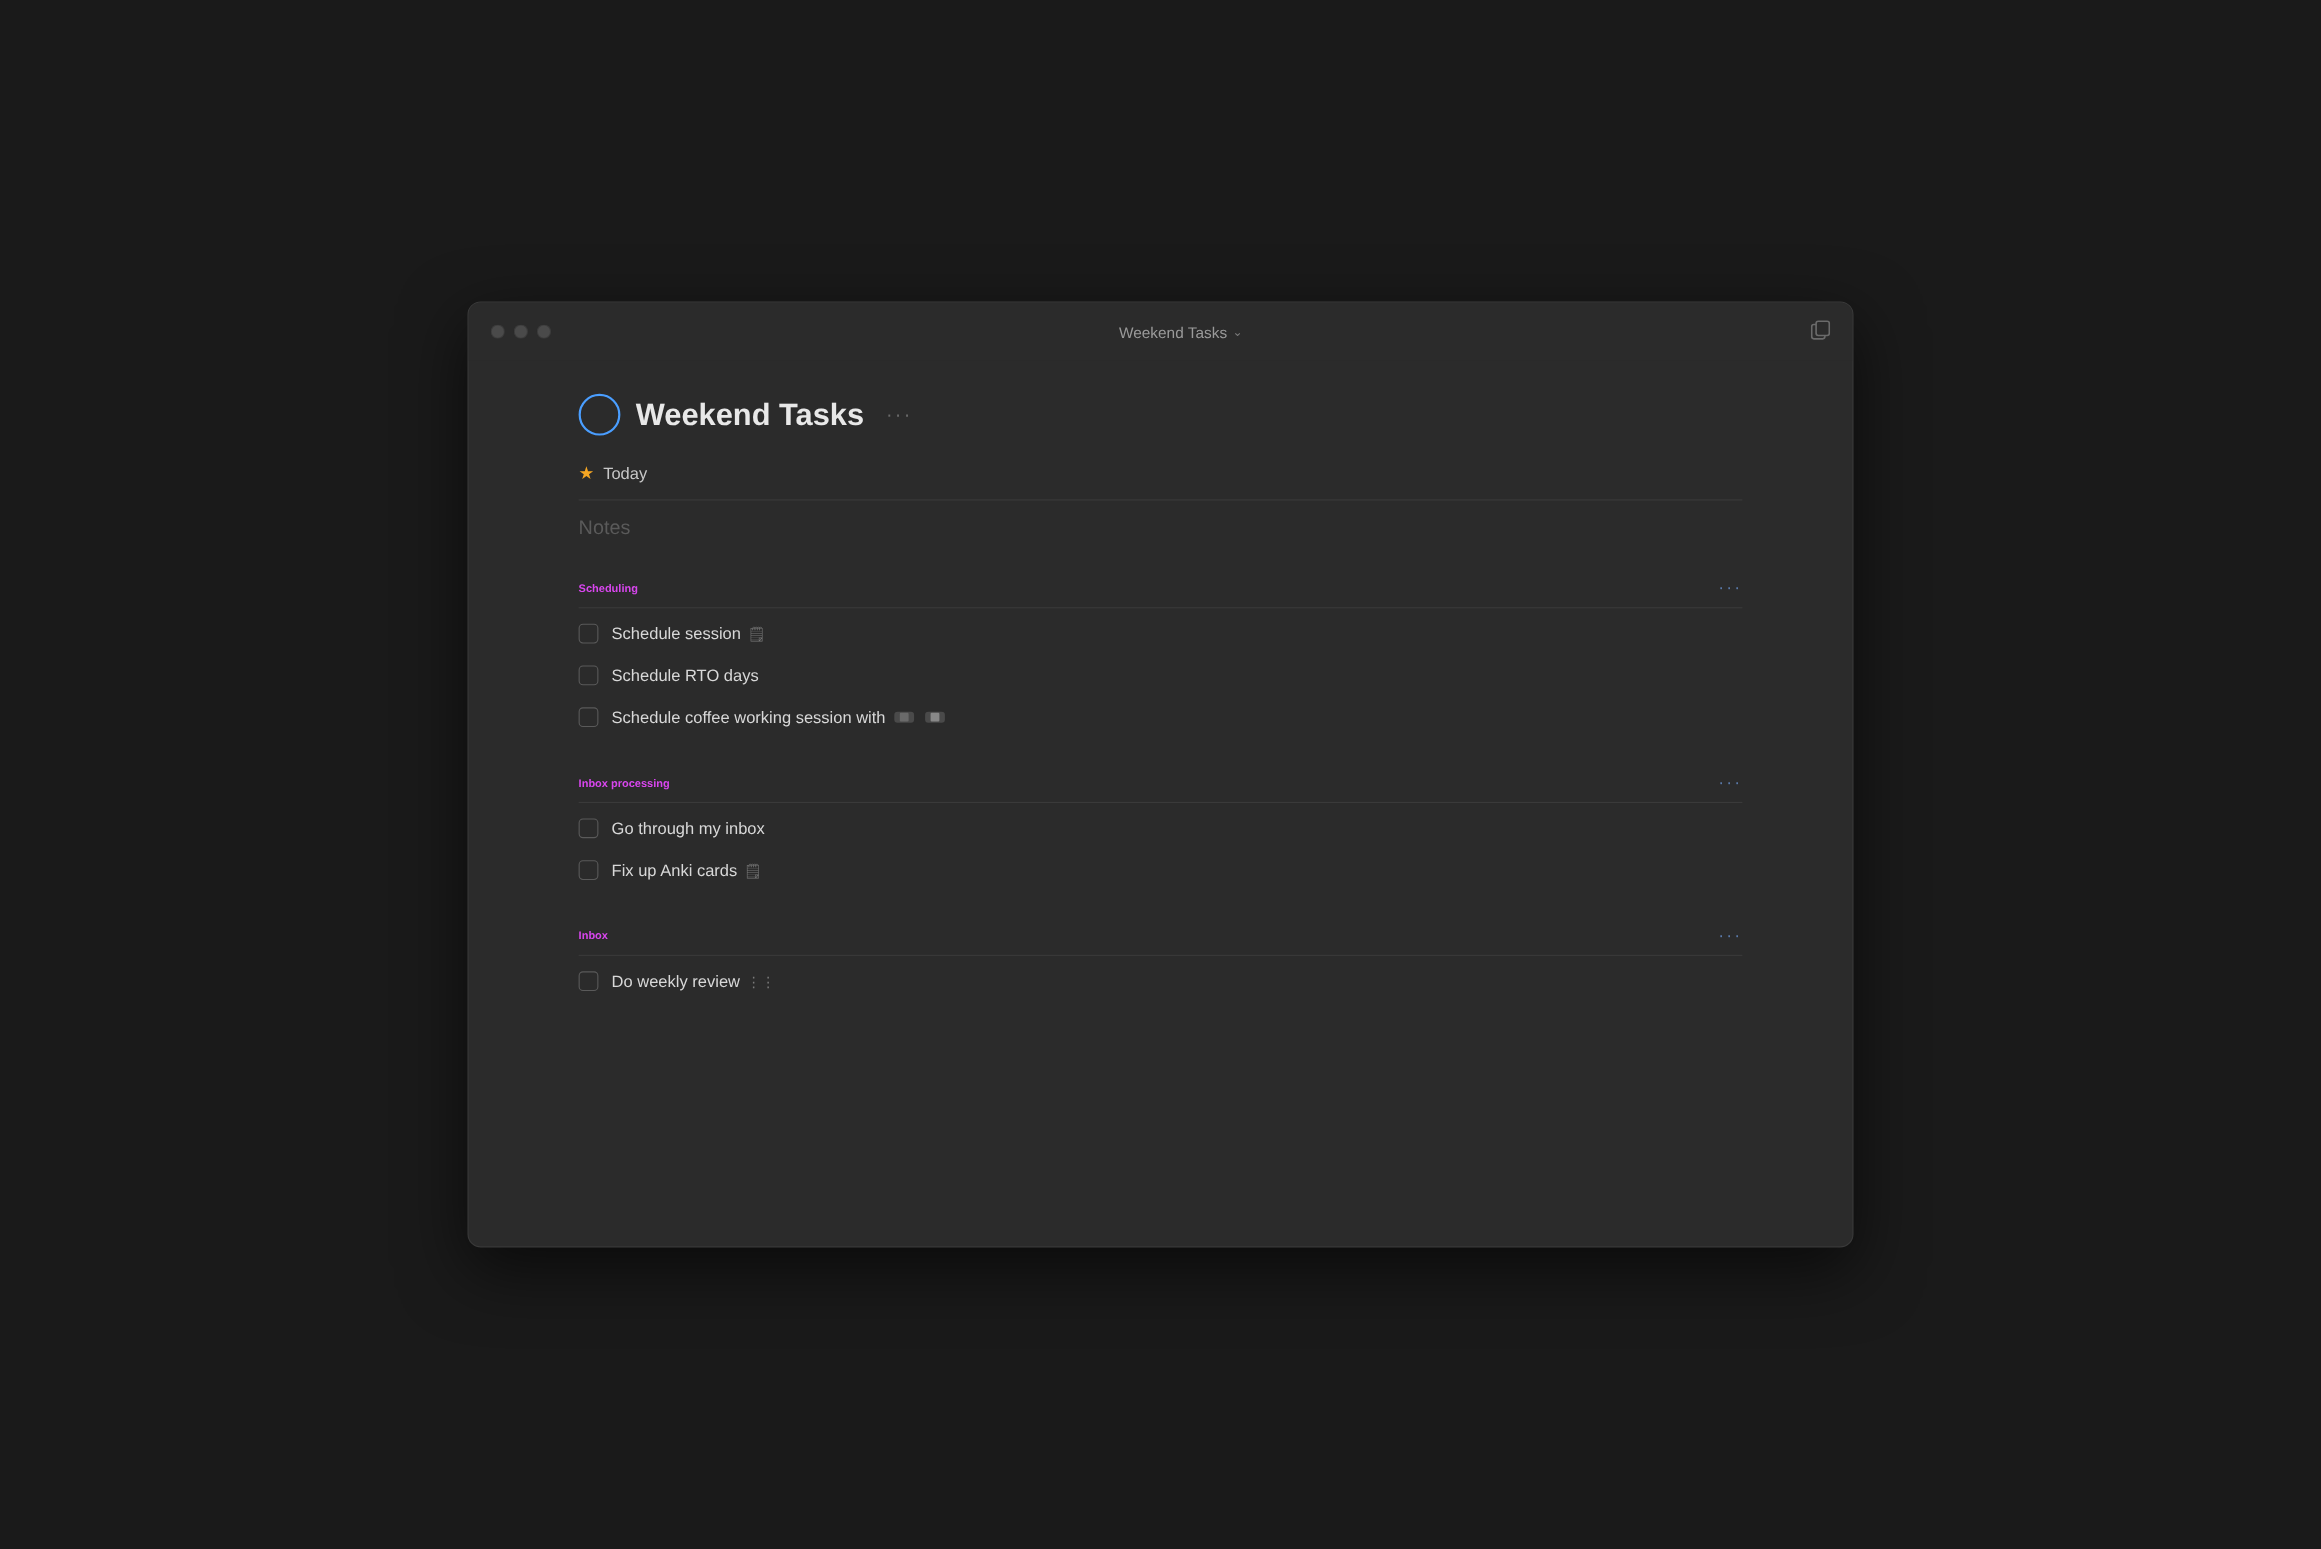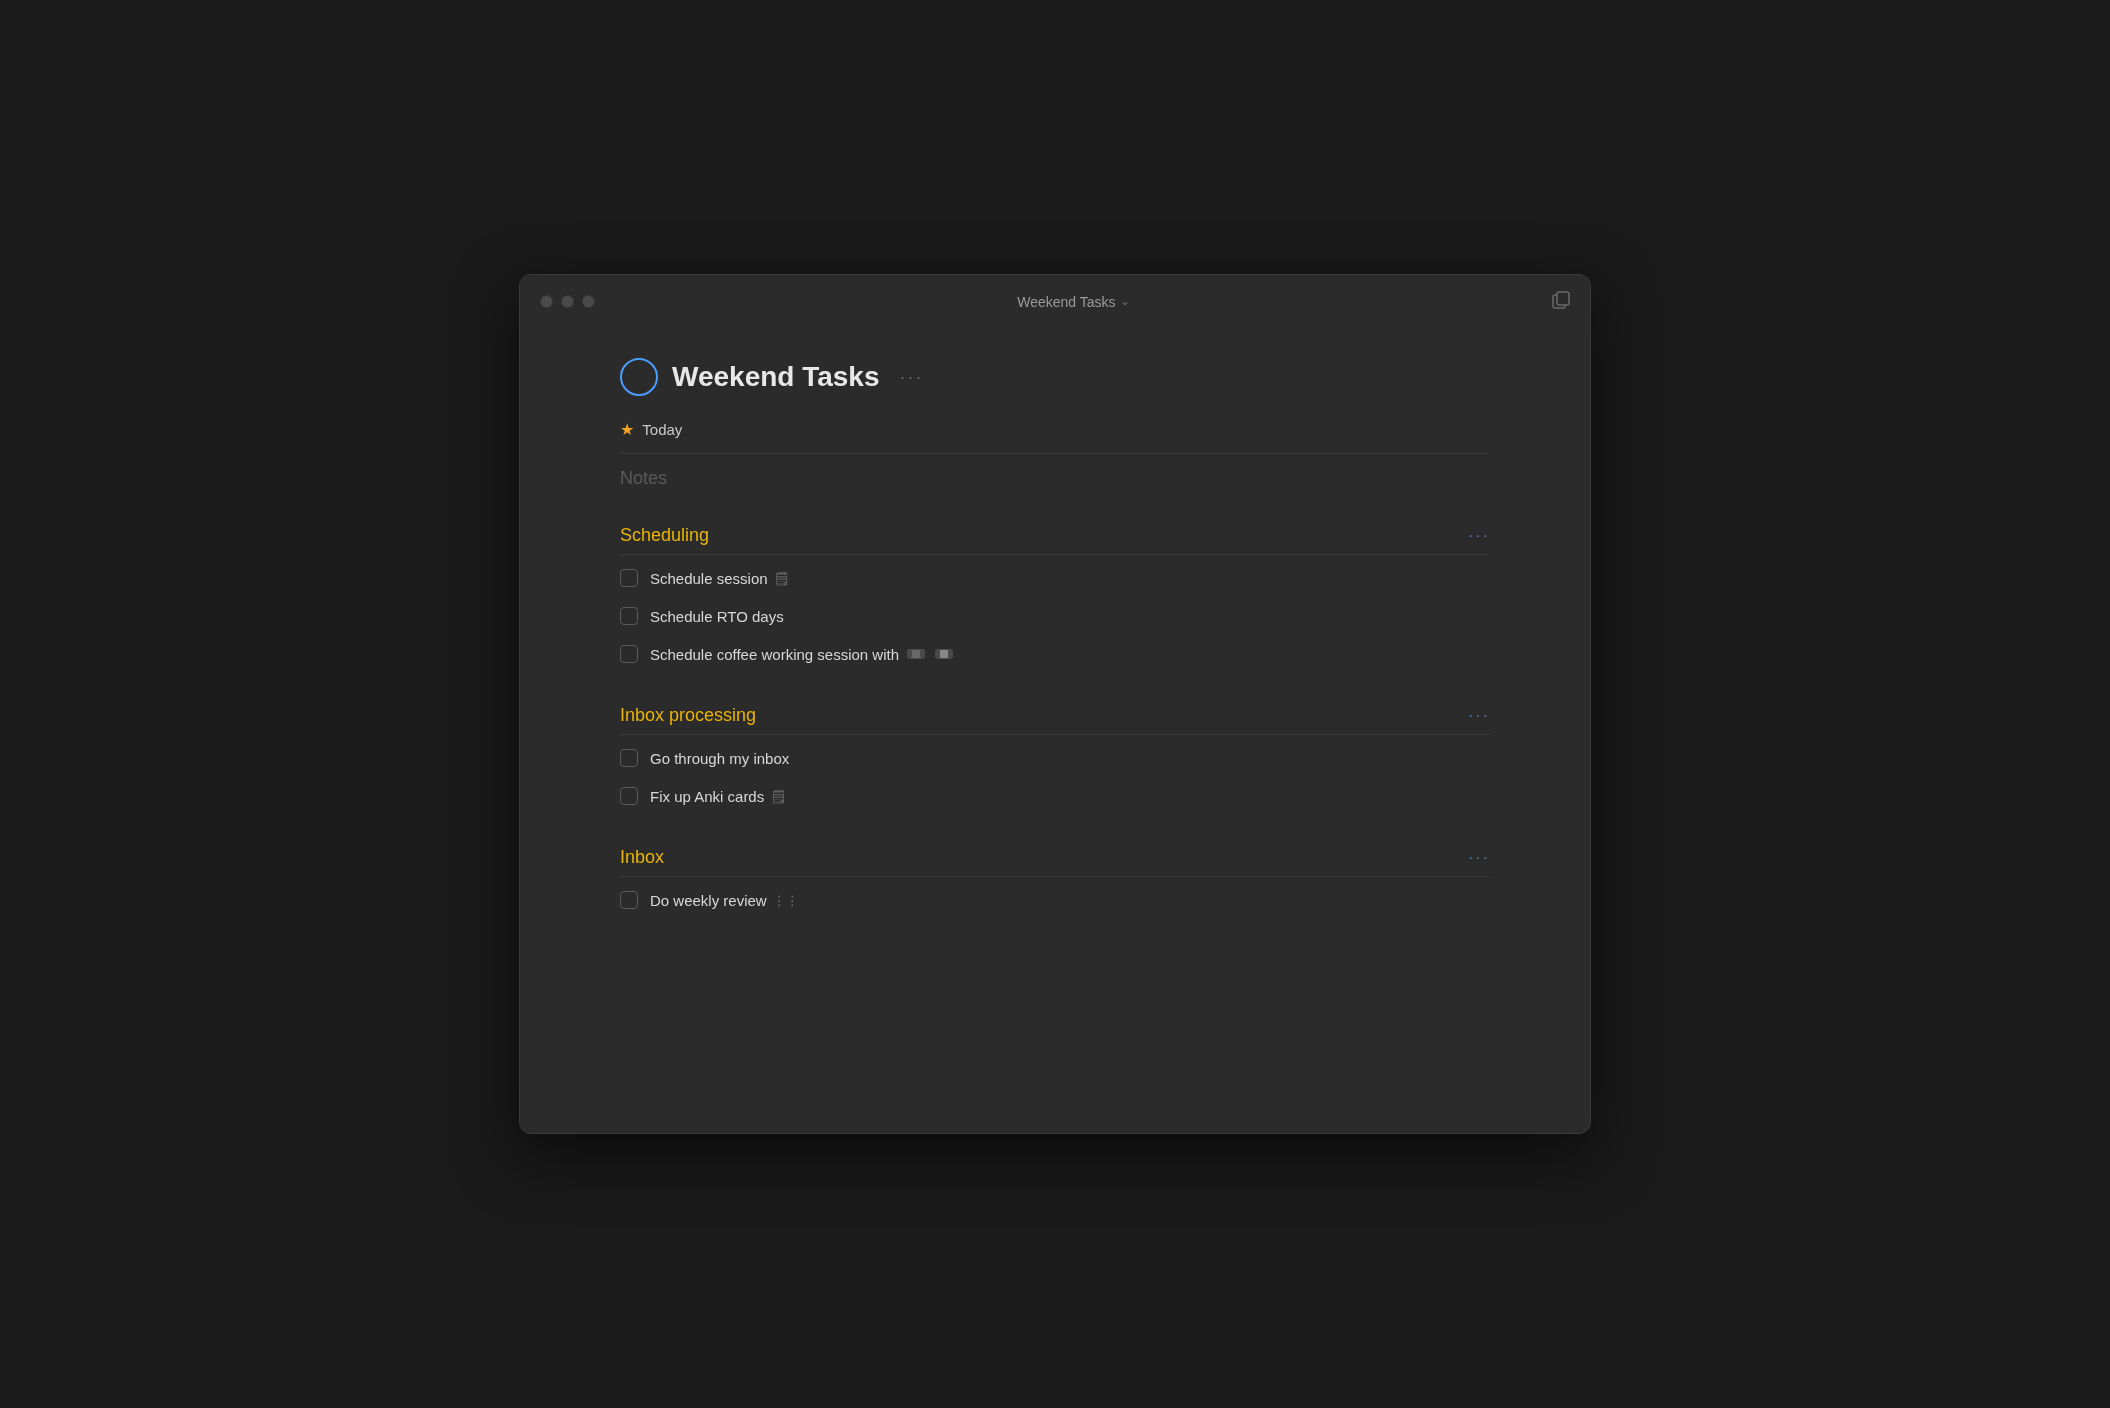--- a/index.html
+++ b/index.html
@@ -7,21 +7,21 @@
     body {
       background: #1a1a1a;
       display: flex;
       align-items: center;
       justify-content: center;
       min-height: 100vh;
       font-family: -apple-system, BlinkMacSystemFont, "SF Pro Text", "Helvetica Neue", sans-serif;
     }
 
     .window {
-      width: 1072px;
+      width: 1260px;
       min-height: 860px;
       background: #2b2b2b;
       border-radius: 12px;
       border: 1px solid #3a3a3a;
       display: flex;
       flex-direction: column;
       overflow: hidden;
       box-shadow: 0 20px 60px rgba(0,0,0,0.6);
     }
 
@@ -143,23 +143,23 @@
     .group-header {
       display: flex;
       align-items: center;
       justify-content: space-between;
       padding-bottom: 8px;
       border-bottom: 1px solid #3a3a3a;
       margin-bottom: 4px;
     }
 
     .group-title {
-      color: #eab308;
-      font-size: 18px;
-      font-weight: 400;
+      color: #d946ef;
+      font-size: 10px;
+      font-weight: 700;
     }
 
     .group-more-btn {
       color: #5a7aaa;
       font-size: 16px;
       letter-spacing: 2px;
       cursor: pointer;
     }
 
     

